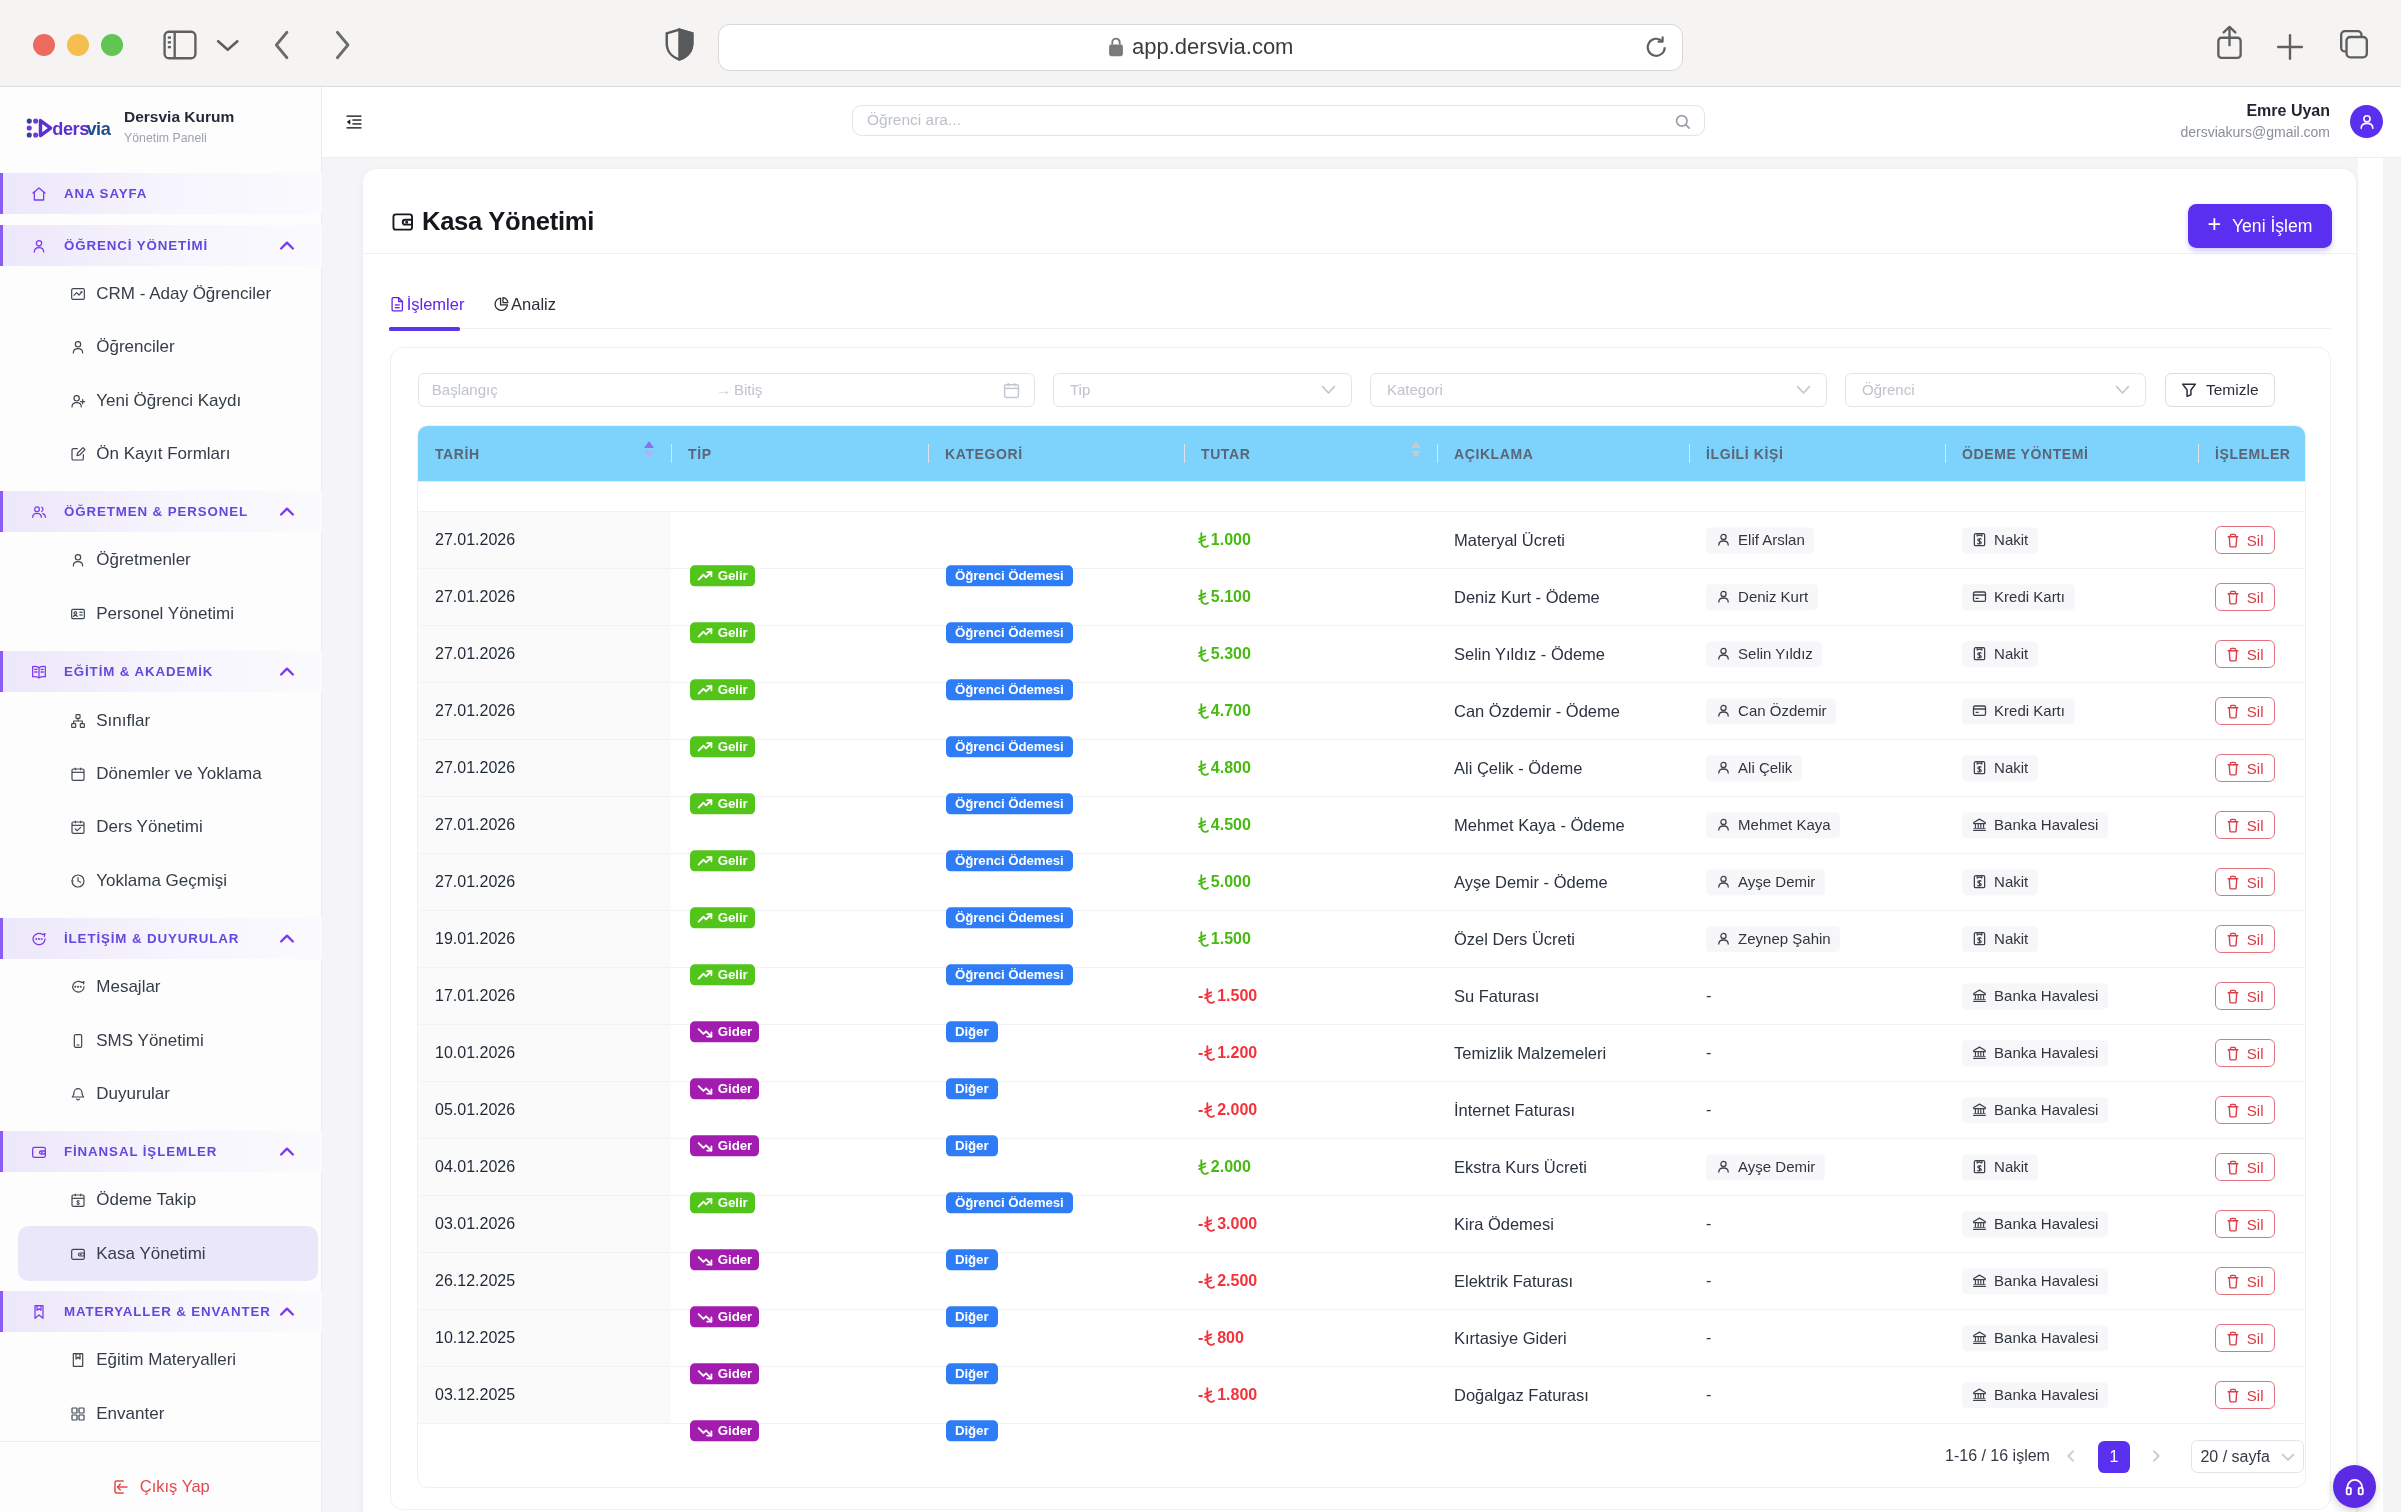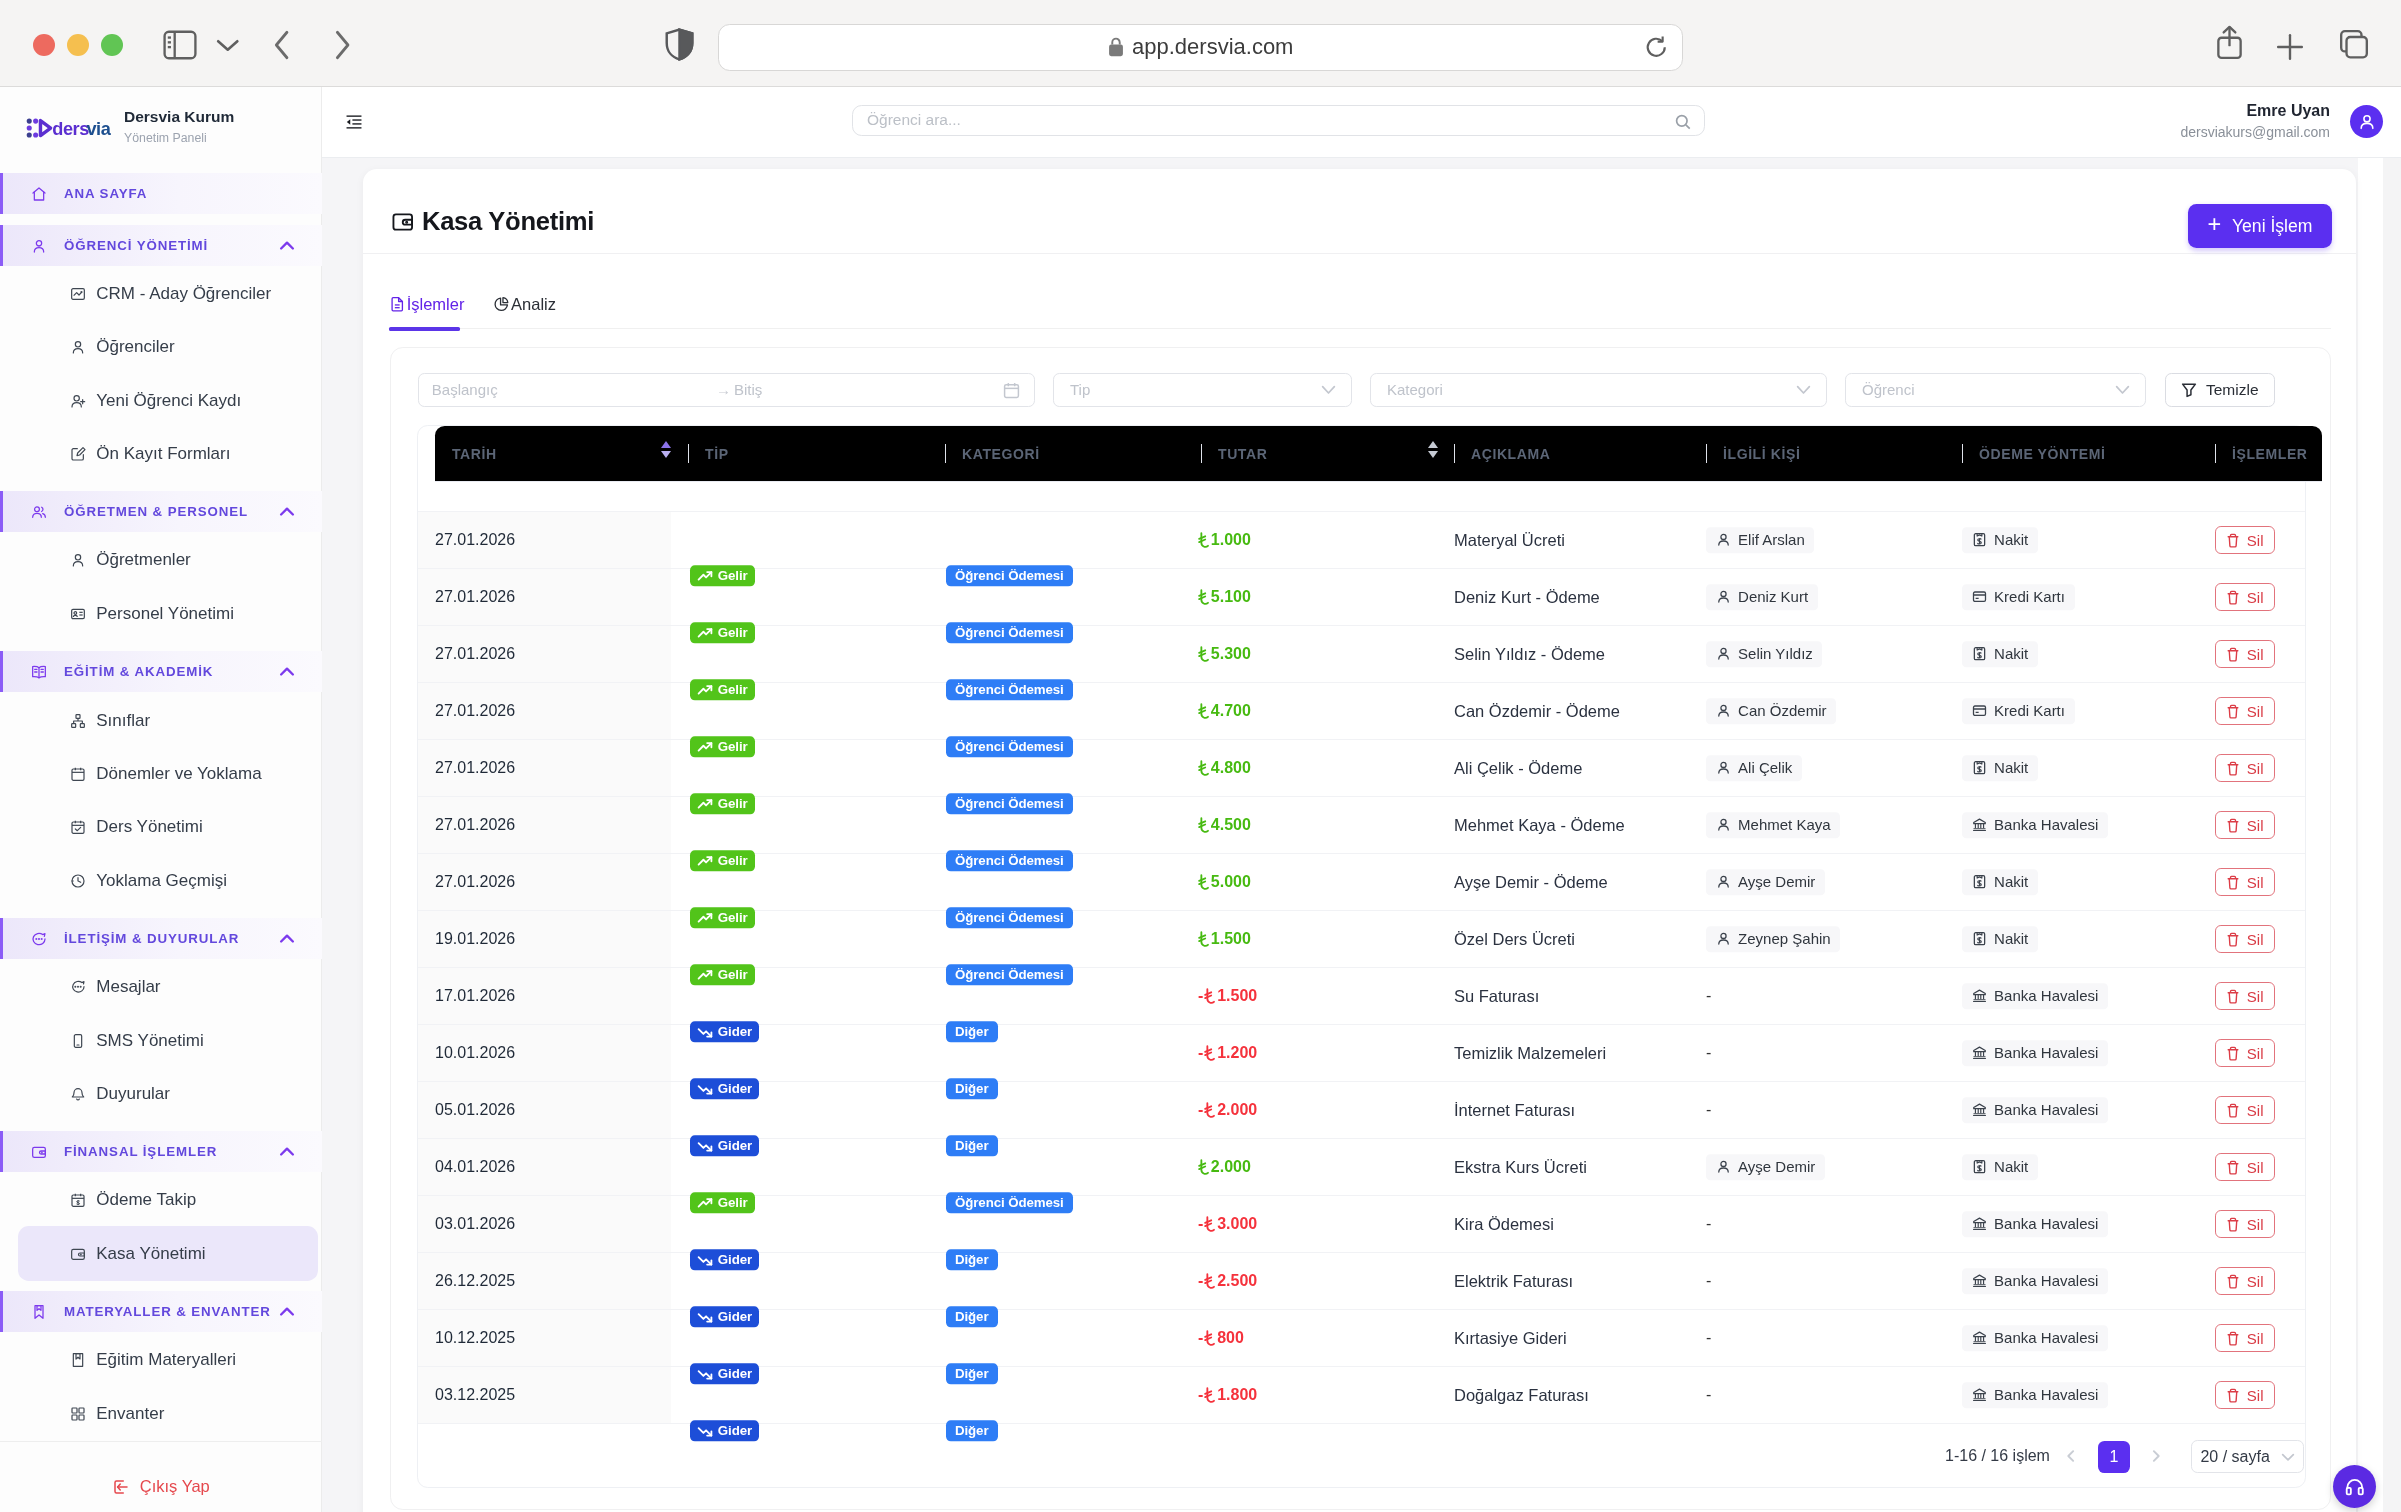--- a/index.html
+++ b/index.html
@@ -53,33 +53,33 @@
 .tab{position:absolute;display:flex;align-items:center;gap:1.6px;}
 
 #carda{position:absolute;left:27px;top:178px;width:1941px;height:1163px;border:1.1px solid #f0f0f1;border-radius:12.8px;background:#fff;}
 
 .fin{position:absolute;top:24.5px;height:34px;border:1.1px solid #e2e4e9;border-radius:6.4px;background:#fff;}
 .fph{position:absolute;font-size:15px;color:#bfc3cb;top:7.5px;}
 .fchev{position:absolute;top:11.7px;color:#c3c7cf;}
 #temizle{position:absolute;left:1774px;top:24.5px;width:110px;height:34px;border:1.1px solid #dadce2;border-radius:6.4px;background:#fff;display:flex;align-items:center;justify-content:center;gap:8.5px;font-size:15.5px;color:#2a2e36;}
 
 #boxb{position:absolute;left:26px;top:77px;width:1889px;height:1063px;border:1.1px solid #eef0f4;border-radius:10.7px;background:#fff;}
-#thead{position:absolute;left:17px;top:0;width:1887px;height:56px;background:#000000;border-radius:9.6px 9.6px 0 0;border-bottom:1.1px solid #e9ebf2;}
+#thead{position:absolute;left:0;top:0;width:1887px;height:56px;background:#7dd3fc;border-radius:9.6px 9.6px 0 0;border-bottom:1.1px solid #e9ebf2;}
 .th{position:absolute;top:0;height:55px;display:flex;align-items:center;font-size:14px;font-weight:bold;color:#5b6576;letter-spacing:0.6px;}
 .thsep{position:absolute;top:18px;width:1.1px;height:19px;background:#dfe2ea;}
 .sort{position:absolute;width:11.7px;}
 .sort .u{width:0;height:0;border-left:5.9px solid transparent;border-right:5.9px solid transparent;border-bottom:7px solid #8b72e9;}
 .sort .d{width:0;height:0;border-left:5.9px solid transparent;border-right:5.9px solid transparent;border-top:7px solid #b9aff0;margin-top:2.7px;}
 #rows{position:absolute;left:0;top:86px;width:1887px;}
 .row{position:relative;width:1887px;height:57px;border-bottom:1.1px solid #f1f2f5;}
 .row .c1{position:absolute;left:0;top:0;width:253px;height:56px;background:#fafafa;display:flex;align-items:center;}
 .row .date{margin-left:17px;font-size:16px;color:#1f2937;}
 .badge{position:absolute;top:50%;transform:translateY(-50%);height:21.3px;border-radius:4.8px;display:flex;align-items:center;color:#fff;font-size:13.3px;font-weight:bold;letter-spacing:-0.1px;margin-top:36px;}
 .bg-g{left:272px;background:#52c41a;padding:0 7px;gap:4.8px;}
-.bg-r{left:272px;background:#1d4ed8;padding:0 7px;gap:4.8px;}
+.bg-r{left:272px;background:#a21caf;padding:0 7px;gap:4.8px;}
 .bg-b{background:#2e7df6;padding:0 9px;}
 .amt{position:absolute;left:780px;top:50%;transform:translateY(-50%);font-size:16px;font-weight:bold;display:flex;align-items:center;white-space:nowrap;}
 .amt.g{color:#47ba11;}
 .amt.r{color:#f5323c;}
 .desc{position:absolute;left:1036px;top:50%;transform:translateY(-50%);font-size:16.5px;color:#2b3240;}
 .pill{position:absolute;top:50%;transform:translateY(-50%);height:25.6px;background:#f7f7f9;border-radius:4.3px;display:flex;align-items:center;gap:7.5px;padding:0 9.6px;font-size:15px;color:#30363e;}
 .pill svg{flex:none;}
 .dash{position:absolute;left:1288px;top:50%;transform:translateY(-50%);font-size:16px;color:#333;}
 .silb{position:absolute;left:1797px;top:50%;transform:translateY(-50%);width:60px;height:28px;border:1.1px solid #e2737c;border-radius:5.9px;display:flex;align-items:center;justify-content:center;gap:6.4px;color:#d93a44;font-size:15px;}
 

